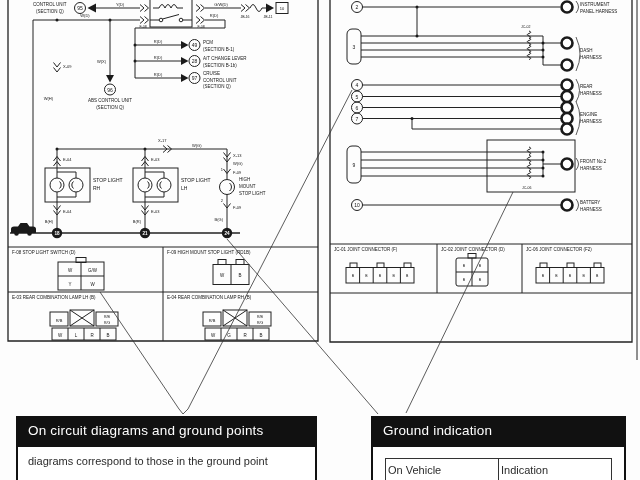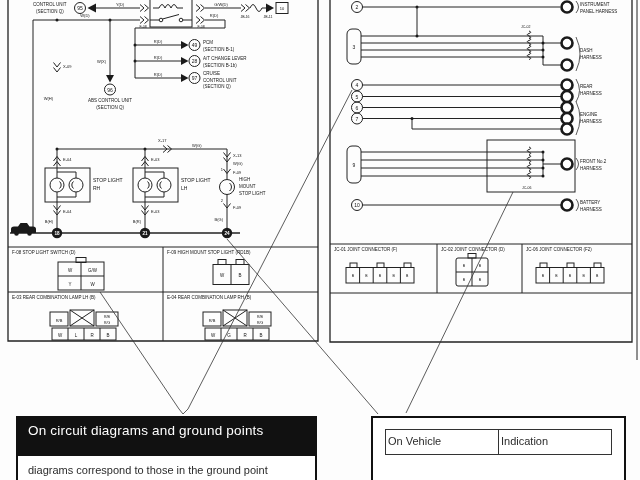--- a/index.html
+++ b/index.html
@@ -11,21 +11,21 @@
   .lnth{stroke:#222;stroke-width:1.3;fill:none}
   .lnthin{stroke:#333;stroke-width:0.8;fill:none}
   .blk{fill:#1a1a1a}
   .ring{fill:#fff;stroke:#1a1a1a;stroke-width:2.6}
   .dot{fill:#1a1a1a}
   .t35{font-size:3.5px}.t4{font-size:4px}.t45{font-size:4.5px}.t5{font-size:5px}
   .tc{text-anchor:middle}.te{text-anchor:end}.dc{dominant-baseline:central}
   .wht{fill:#fff;font-size:4.6px;font-weight:bold}
   .callout{position:absolute;border:2px solid #111;background:#fff}
   .callout-header{background:#111;color:#fff;font-size:13.5px;letter-spacing:.2px;
-                  padding:5px 10px 18px 10px;white-space:nowrap}
+                  padding:5px 10px 9px 10px;white-space:nowrap}
   .callout-body{padding:7px 10px;font-size:11px;line-height:15.5px;color:#2b2b2b}
   .gtable{border:1.5px solid #333;border-collapse:collapse;width:100%;margin-top:1px}
   .gtable td{border:1.5px solid #333;font-size:11px;color:#2b2b2b;
              padding:4px 2px;width:50%}
 </style>
 </head>
 <body>
 
 <svg width="640" height="480" viewBox="0 0 640 480">
 
@@ -440,20 +440,21 @@
 
 <div class="callout" style="left:16px;top:416px;width:297px;height:80px">
   <div class="callout-header">On circuit diagrams and ground points</div>
   <div class="callout-body">
     <div>diagrams correspond to those in the ground point</div>
 
   </div>
 </div>
 
 <div class="callout" style="left:371px;top:416px;width:251px;height:80px">
+  <div class="callout-header">Ground indication</div>
   <div class="callout-body" style="padding:10px 12px 0 12px">
     <table class="gtable">
       <tbody>
         <tr>
           <td>On Vehicle</td>
           <td>Indication</td>
         </tr>
 
       </tbody>
     </table>

